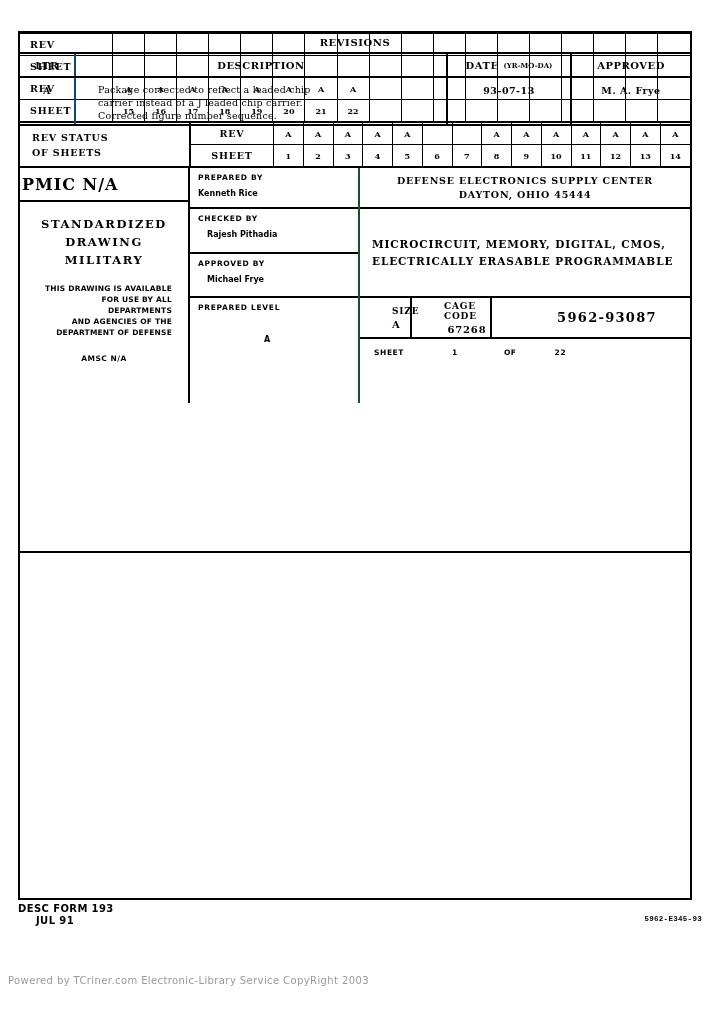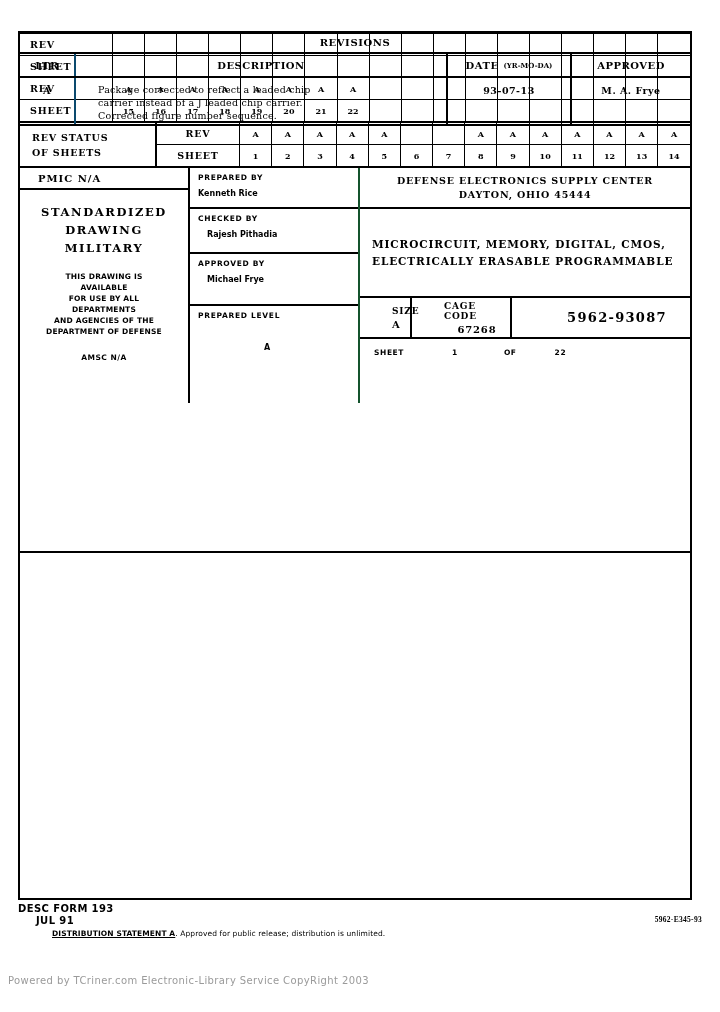--- a/index.html
+++ b/index.html
@@ -141,21 +141,21 @@
   }
   table.strip tr:last-child td { border-bottom: 2px solid #000; }
   table.strip td:last-child { border-right: none; }
 
   
   #status-wrap {
     display: flex;
     border-bottom: 2px solid #000;
   }
   #status-label {
-    width: 136px;
+    width: 170px;
     box-sizing: border-box;
     border-right: 1px solid #000;
     padding: 7px 0 0 12px;
     font-family: "DejaVu Serif", serif;
     font-size: 9.5px;
     font-weight: bold;
     letter-spacing: 0.8px;
     line-height: 15px;
   }
   #status-table-holder { flex: 1; }
@@ -186,28 +186,28 @@
   #title-block {
     display: flex;
     height: 235px;
   }
   #tb-left {
     width: 170px;
     box-sizing: border-box;
     border-right: 2px solid #000;
   }
   #pmic {
-    height: 22px;
+    height: 34px;
     box-sizing: border-box;
     border-bottom: 2px solid #000;
     display: flex;
     align-items: center;
-    padding-left: 18px;
-    font-family: "DejaVu Serif", serif;
-    font-size: 10px;
+    padding-left: 2px;
+    font-family: "DejaVu Serif", serif;
+    font-size: 16px;
     font-weight: bold;
     letter-spacing: 1px;
   }
   #smd-area {
     padding-top: 13px;
     text-align: center;
   }
   .smd-title {
     font-family: "DejaVu Serif", serif;
     font-weight: bold;
@@ -215,22 +215,22 @@
     letter-spacing: 1.6px;
     line-height: 18px;
   }
   #avail-note {
     margin-top: 14px;
     font-family: "DejaVu Sans", sans-serif;
     font-size: 7.5px;
     font-weight: bold;
     line-height: 11px;
     letter-spacing: 0.2px;
-    text-align: center;
-    padding: 0 24px;
+    text-align: right;
+    padding: 0 16px;
   }
   #amsc {
     margin-top: 16px;
     font-family: "DejaVu Sans", sans-serif;
     font-size: 7.5px;
     font-weight: bold;
     letter-spacing: 0.5px;
     text-align: center;
   }
 
@@ -256,21 +256,21 @@
   .tb-cell .val {
     font-size: 8px;
     font-weight: bold;
     display: block;
     margin-top: 7px;
   }
   .tb-cell.c-prepared { height: 41px; }
   .tb-cell.c-prepared .val { margin-left: 0; }
   .tb-cell.c-checked  { height: 45px; }
   .tb-cell.c-checked .val  { margin-left: 9px; }
-  .tb-cell.c-approved { height: 52px; }
+  .tb-cell.c-approved { height: 44px; }
   .tb-cell.c-approved .val { margin-left: 9px; }
   .tb-cell.c-date     { height: 44px; }
   .tb-cell.c-date .val{ text-align: center; margin-top: 4px; letter-spacing: 0.5px; padding-right: 20px;}
   .tb-cell.c-revlevel { height: 61px; border-bottom: none; }
   .tb-cell.c-revlevel .val { text-align: center; margin-top: 23px; padding-right: 22px;}
 
   #tb-right {
     flex: 1;
     display: flex;
     flex-direction: column;
@@ -313,21 +313,21 @@
     box-sizing: border-box;
     display: flex;
     flex-direction: column;
     align-items: center;
     justify-content: center;
     font-family: "DejaVu Serif", serif;
     font-weight: bold;
     padding-left: 32px;
   }
   .cell-size { width: 52px; border-right: 2px solid #000; align-items: flex-start !important; padding-left: 8px; }
-  .cell-cage { width: 100px; border-right: 2px solid #000; }
+  .cell-cage { width: 80px; border-right: 2px solid #000; }
   .cell-dwg  { flex: 1; }
   .cap-sm { font-size: 9px; letter-spacing: 0.8px; }
   .val-sm { font-size: 10px; letter-spacing: 0.8px; margin-top: 3px; }
   .val-dwg { font-size: 13px; letter-spacing: 1.3px; }
   #sheet-row {
     flex: 1;
     display: flex;
     align-items: flex-start;
     padding-top: 9px;
     font-family: "DejaVu Sans", sans-serif;
@@ -360,21 +360,21 @@
     font-size: 7.5px;
     font-weight: bold;
     letter-spacing: 0.1px;
   }
   #dist-stmt u { text-decoration: underline; }
   #dist-stmt .tail { font-weight: normal; }
   #code-right {
     position: absolute;
     right: 18px;
     top: 915px;
-    font-family: Liberation Serif, serif;
+    font-family: Liberation Mono, monospace;
     font-size: 7.5px;
     font-weight: bold;
     letter-spacing: 0.3px;
   }
   #powered {
     position: absolute;
     left: 8px;
     top: 975px;
     font-family: "DejaVu Sans", sans-serif;
     font-size: 10px;
@@ -623,21 +623,18 @@
       </div>
 
     </div>
   </div>
 
   <div id="form-id">
     <span>DESC FORM 193</span>
     <span class="l2">JUL 91</span>
   </div>
 
-  <div id="dist-stmt">
-    <u>DISTRIBUTION STATEMENT A</u><span class="tail">. Approved for public release; distribution is unlimited.</span>
-  </div>
 
   <div id="code-right">5962-E345-93</div>
 
   <div id="powered">Powered by TCriner.com Electronic-Library Service CopyRight 2003</div>
 
 </div>
 
 </body></html>

